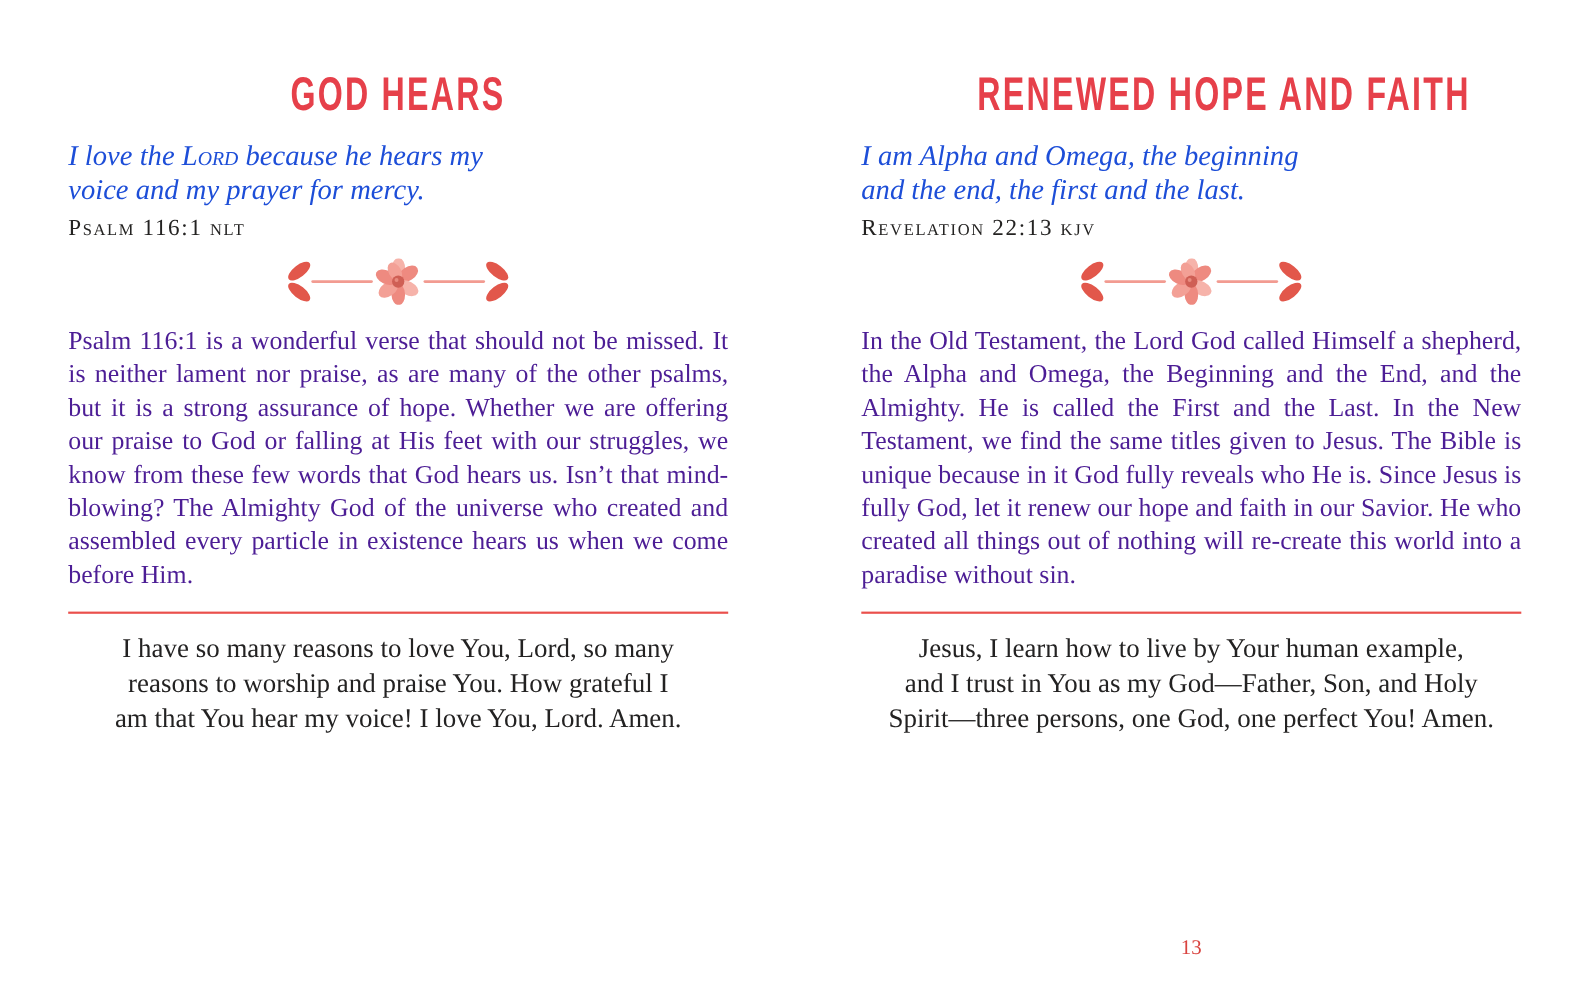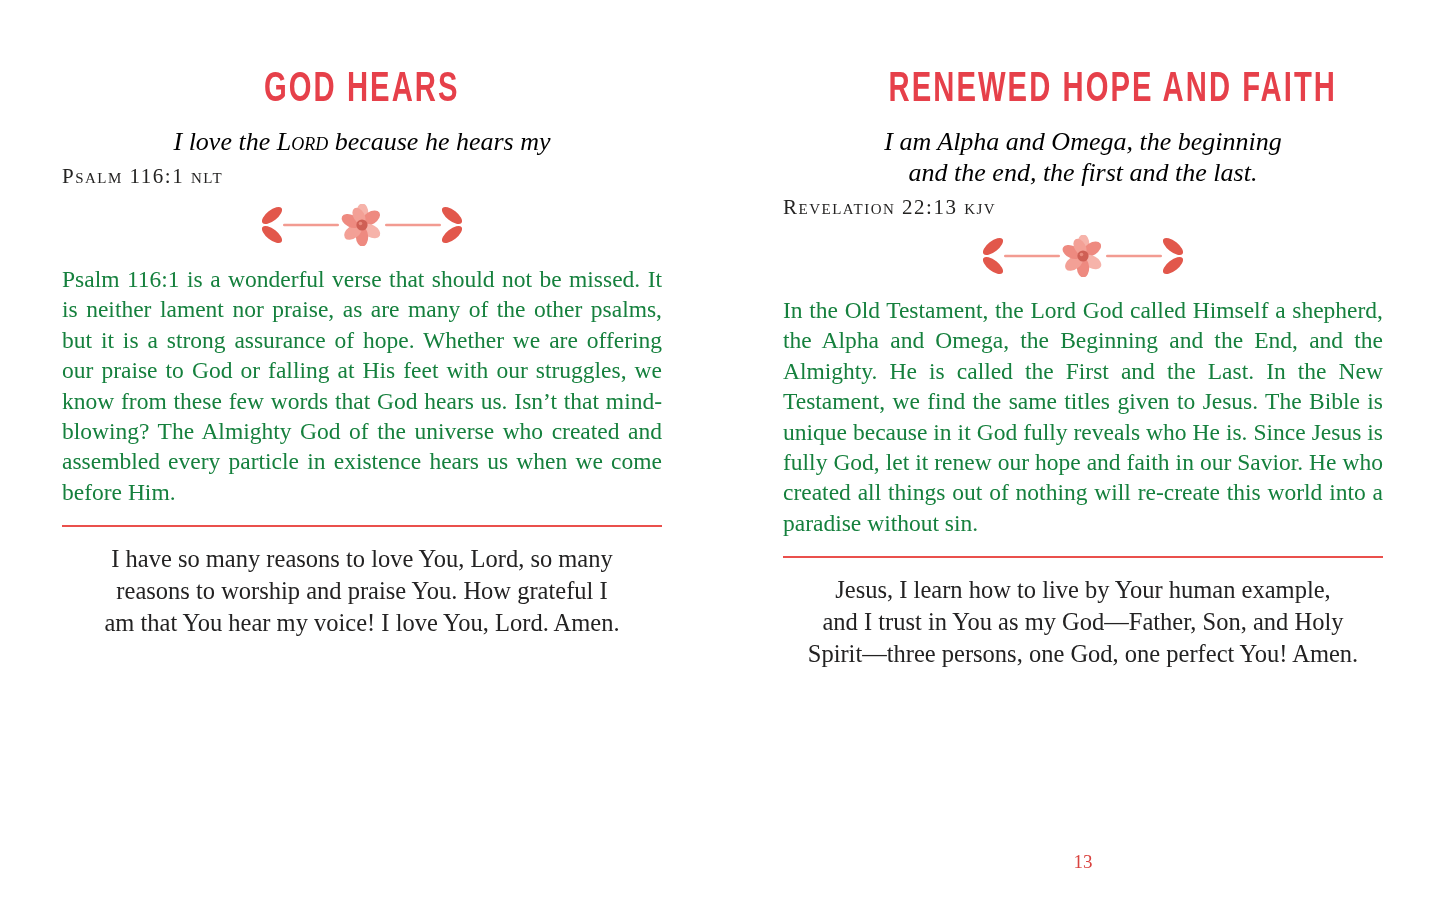--- a/index.html
+++ b/index.html
@@ -14,36 +14,36 @@
   .page-right{left:783px;}
 
   .title{
     margin:52px 0 0;text-align:center;white-space:nowrap;
     font-family:"Liberation Sans", sans-serif;font-weight:bold;
     font-size:43px;line-height:45px;color:#e6404a;
   }
   .title .condense{display:inline-block;transform:scaleX(0.68);transform-origin:50% 50%;letter-spacing:0.07em;}
 
   .verse{
-    margin:17px 0 0;text-align:center;font-style:italic;
-    font-size:26px;line-height:31px;color:#000000;
+    margin:17px 0 0;font-style:italic;
+    font-size:26px;line-height:31px;color:#1d4ed8;
   }
   .sc{font-variant:small-caps;}
 
   .reference{
     margin:7px 0 0;
     font-variant:small-caps;letter-spacing:1.5px;
     font-size:21px;line-height:24px;color:#242322;
   }
 
   .divider{display:block;margin:16px auto 0;width:208px;height:42px;}
 
   .body-text{
     margin:18px 0 0;text-align:justify;
-    font-size:23.5px;line-height:30.4px;color:#15803d;
+    font-size:23.5px;line-height:30.4px;color:#4c1d95;
   }
 
   .rule{
     margin:18px 0 0;border:0;height:0;
     border-top:2px solid #ea504c;
   }
 
   .prayer{
     margin:16px 0 0;text-align:center;
     font-size:24.5px;line-height:32px;color:#232222;
@@ -55,21 +55,21 @@
   }
 </style>
 </head>
 <body>
 
 <div class="spread">
 
   <section class="page page-left">
     <h1 class="title"><span class="condense">GOD HEARS</span></h1>
 
-    <p class="verse"><span><span>I love the </span><span class="sc">Lord</span><span> because he hears my</span></span><br></p>
+    <p class="verse"><span><span>I love the </span><span class="sc">Lord</span><span> because he hears my</span></span><br><span>voice and my prayer for mercy.</span></p>
 
     <p class="reference">Psalm 116:1 nlt</p>
 
     <svg class="divider" viewBox="0 0 208 42" aria-hidden="true">
       <g>
         <ellipse cx="14" cy="11.5" rx="12" ry="5.4" fill="#e2574b" transform="rotate(-38 14 11.5)"></ellipse>
         <ellipse cx="14" cy="30.5" rx="12" ry="5.4" fill="#e2574b" transform="rotate(38 14 30.5)"></ellipse>
       </g>
       <rect x="25" y="19.7" width="56" height="2.6" rx="1.3" fill="#f29b91"></rect>
       <g>

